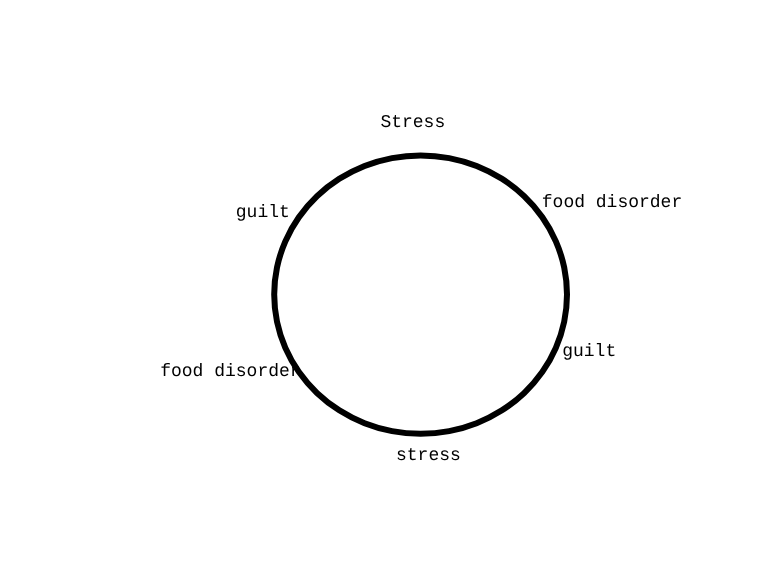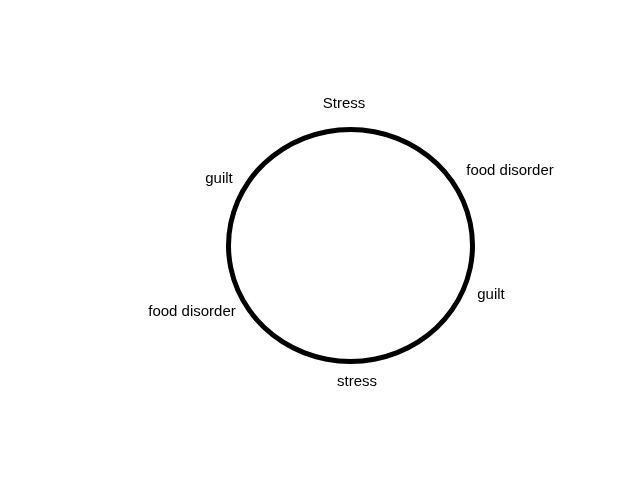--- a/index.html
+++ b/index.html
@@ -6,21 +6,21 @@
     margin: 0;
     padding: 0;
     background: #ffffff;
   }
   #canvas {
     position: relative;
     width: 620px;
     height: 480px;
     background: #ffffff;
     overflow: hidden;
-    font-family: Liberation Sans, sans-serif;
+    font-family: Liberation Mono, monospace;
     text-align: right;
   }
   .cycle-circle {
     position: absolute;
     left: 226px;
     top: 127px;
     width: 249px;
     height: 237px;
     box-sizing: border-box;
     border: 5px solid #000000;

